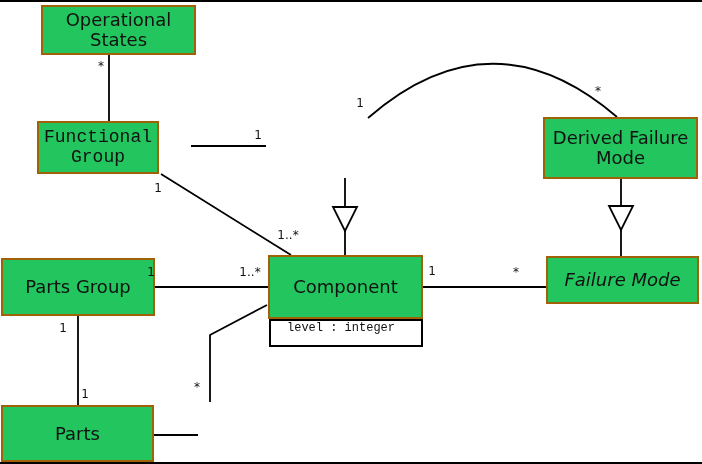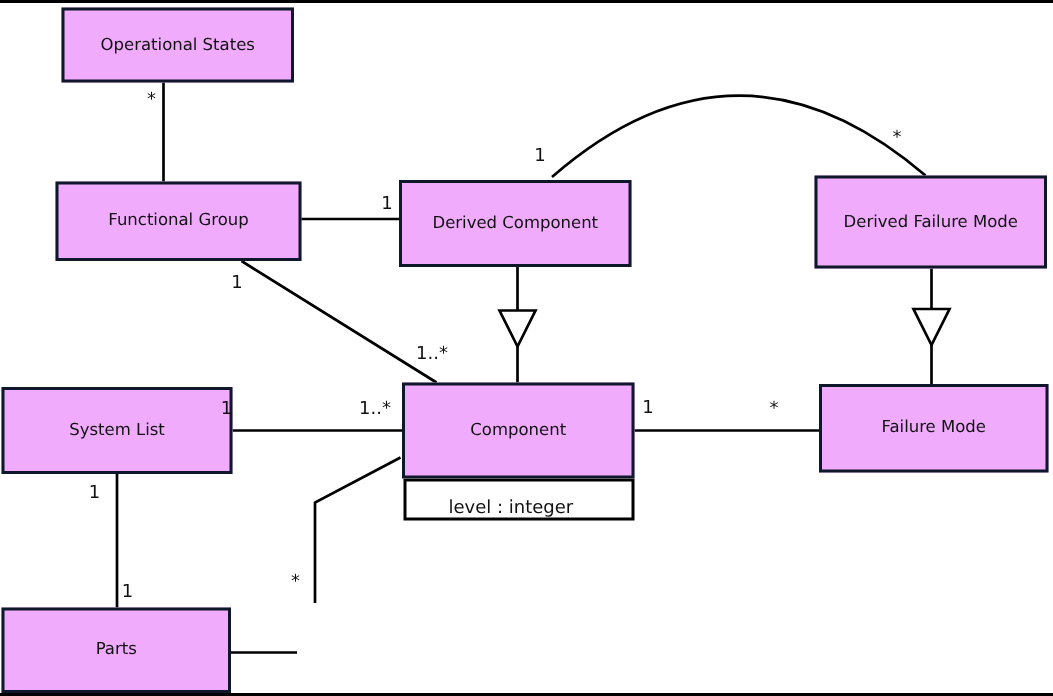--- a/index.html
+++ b/index.html
@@ -11,37 +11,38 @@
     color:#111;
     overflow:hidden;
     border-top:2px solid #000;
     border-bottom:2px solid #000;
     box-sizing:border-box;
   }
   #wires{position:absolute;left:0;top:0;width:702px;height:464px;z-index:1;}
   .uml-box{
     position:absolute;
     box-sizing:border-box;
-    border:2px solid #0f172a;
-    background:#f0abfc;
+    border:2px solid #a16207;
+    background:#22c55e;
     display:flex;align-items:center;justify-content:center;
-    font-size:11px;
+    font-size:18px;
     text-align:center;
     z-index:2;
     line-height:1.1;
   }
   .attr-box{
     position:absolute;
     box-sizing:border-box;
     border:2px solid #000;
     background:#fff;
-    display:flex;align-items:flex-end;justify-content:flex-start;
-    padding-left:28px;
+    display:flex;align-items:flex-start;justify-content:flex-start;
+    padding-left:16px;
     font-size:12px;
     z-index:2;
+    font-family:Liberation Mono, monospace;
   }
   .mult{
     position:absolute;
     transform:translate(-50%,-50%);
     font-size:12px;
     z-index:3;
     background:transparent;
     white-space:nowrap;
   }
 </style>
@@ -71,44 +72,41 @@
         <polygon points="609,204 633,204 621,228" fill="#fff"></polygon>
         <line x1="621" y1="228" x2="621" y2="254"></line>
       </g>
     </g>
   </svg>
 
   <div class="uml-box" style="left:41px;top:3px;width:155px;height:50px;">
     <span>Operational States</span>
   </div>
 
-  <div class="uml-box" style="left:37px;top:119px;width:164px;height:53px;">
+  <div class="uml-box" style="left:37px;top:119px;width:122px;height:53px;font-family:Liberation Mono, monospace;">
     <span>Functional Group</span>
   </div>
 
-  <div class="uml-box" style="left:266px;top:118px;width:155px;height:58px;">
-    <span>Derived Component</span>
-  </div>
 
   <div class="uml-box" style="left:527px;top:115px;width:155px;height:62px;margin-left:16px;">
     <span>Derived Failure Mode</span>
   </div>
 
   <div class="uml-box" style="left:1px;top:256px;width:154px;height:58px;">
-    <span>System List</span>
+    <span>Parts Group</span>
   </div>
 
   <div class="uml-box" style="left:268px;top:253px;width:155px;height:64px;">
     <span>Component</span>
   </div>
   <div class="attr-box" style="left:269px;top:317px;width:154px;height:28px;">
     <span>level : integer</span>
   </div>
 
-  <div class="uml-box" style="left:546px;top:254px;width:153px;height:59px;">
+  <div class="uml-box" style="left:546px;top:254px;width:153px;height:48px;font-style:italic;">
     <span>Failure Mode</span>
   </div>
 
   <div class="uml-box" style="left:1px;top:403px;width:153px;height:57px;">
     <span>Parts</span>
   </div>
 
 
   <div class="mult" style="left:101px;top:64px;">*</div>
   <div class="mult" style="left:258px;top:133px;">1</div>

